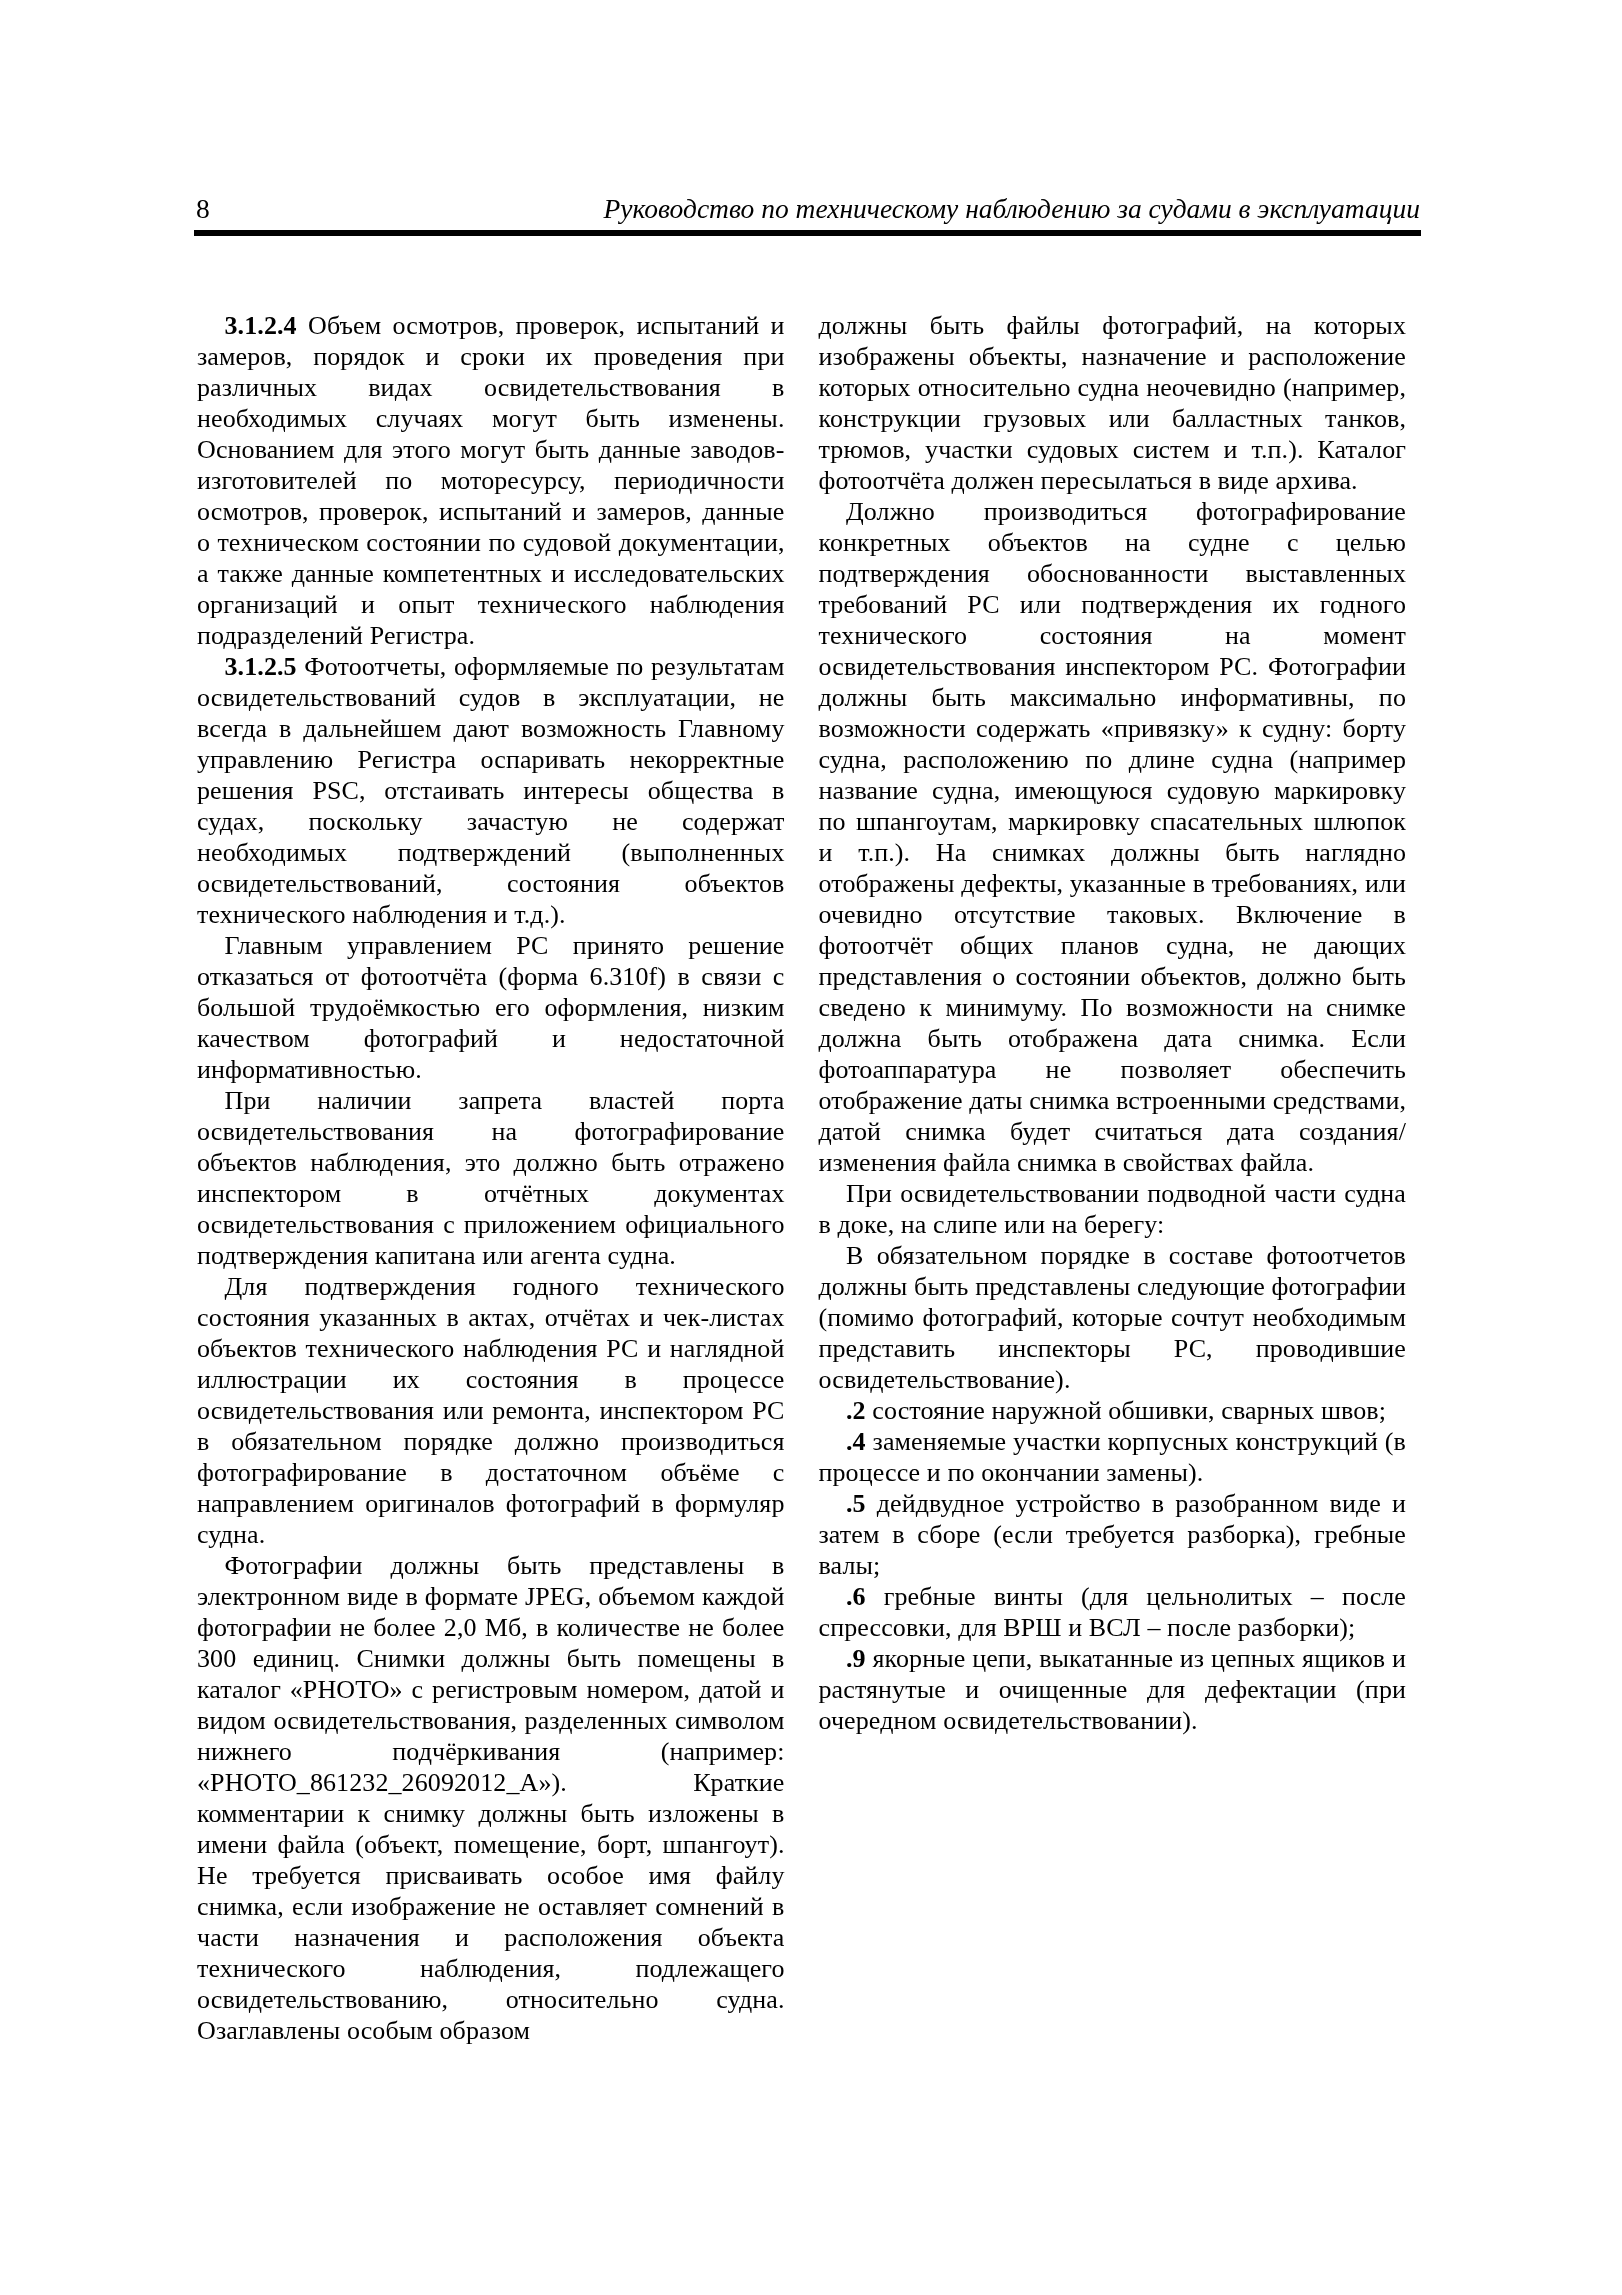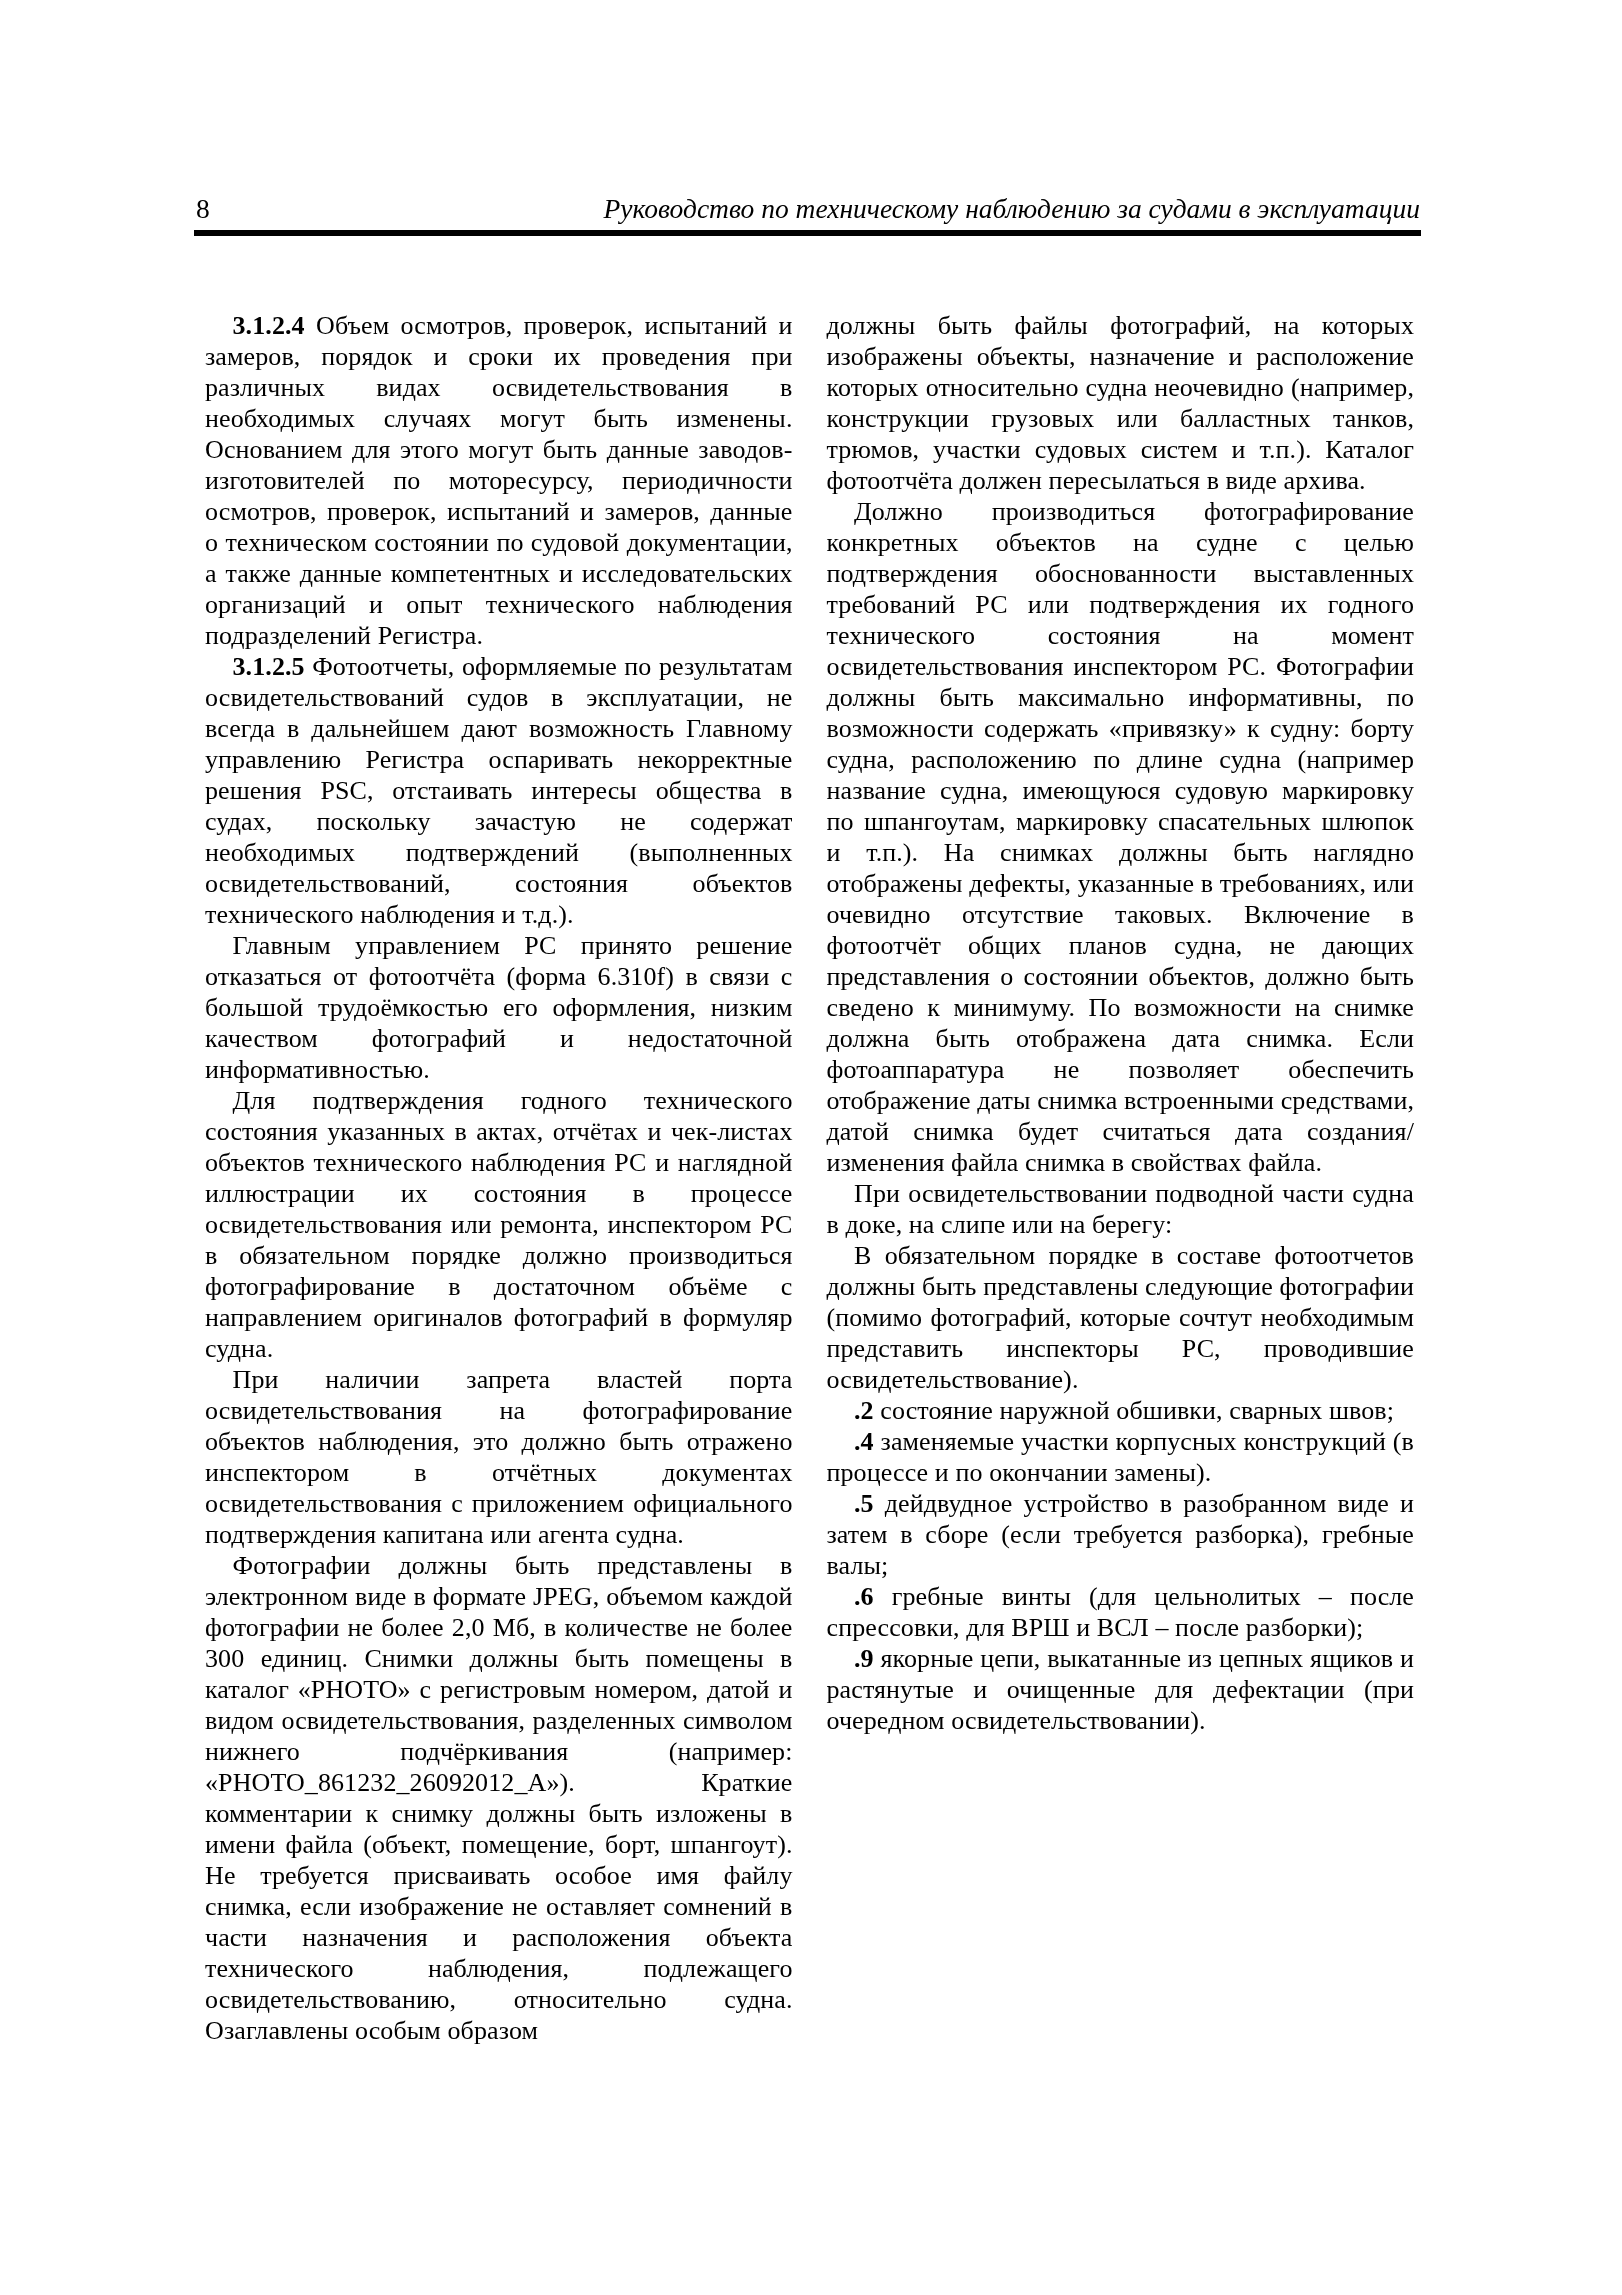--- a/index.html
+++ b/index.html
@@ -39,21 +39,21 @@
   .header-rule {
     position: absolute;
     left: 194px;
     right: 202px;
     top: 230px;
     height: 5.9px;
     background: #000000;
   }
   .columns {
     position: absolute;
-    left: 205px;
+    left: 197px;
     top: 310px;
     width: 1209px;
     display: flex;
     gap: 34px;
   }
   .col {
     width: 594px;
     font-size: 26px;
     line-height: 31px;
     text-align: justify;
@@ -81,22 +81,22 @@
     <span class="header-title">Руководство по техническому наблюдению за судами в эксплуатации</span>
   </div>
   <div class="header-rule"></div>
 
   <div class="columns">
 
     <div class="col">
       <p><span class="pnum">3.1.2.4 </span><span>Объем осмотров, проверок, испытаний и замеров, порядок и сроки их проведения при различных видах освидетельствования в необходимых случаях могут быть изменены. Основанием для этого могут быть данные заводов-изготовителей по моторесурсу, периодичности осмотров, проверок, испытаний и замеров, данные о техническом состоянии по судовой документации, а также данные компетентных и исследовательских организаций и опыт технического наблюдения подразделений Регистра.</span></p>
       <p><span class="pnum">3.1.2.5 </span><span>Фотоотчеты, оформляемые по результатам освидетельствований судов в эксплуатации, не всегда в дальнейшем дают возможность Главному управлению Регистра оспаривать некорректные решения PSC, отстаивать интересы общества в судах, поскольку зачастую не содержат необходимых подтверждений (выполненных освидетельствований, состояния объектов технического наблюдения и т.д.).</span></p>
       <p><span>Главным управлением РС принято решение отказаться от фотоотчёта (форма 6.310f) в связи с большой трудоёмкостью его оформления, низким качеством фотографий и недостаточной информативностью.</span></p>
+      <p><span>При наличии запрета властей порта освидетельствования на фотографирование объектов наблюдения, это должно быть отражено инспектором в отчётных документах освидетельствования с приложением официального подтверждения капитана или агента судна.</span></p>
       <p><span>Для подтверждения годного технического состояния указанных в актах, отчётах и чек-листах объектов технического наблюдения РС и наглядной иллюстрации их состояния в процессе освидетельствования или ремонта, инспектором РС в обязательном порядке должно производиться фотографирование в достаточном объёме с направлением оригиналов фотографий в формуляр судна.</span></p>
-      <p><span>При наличии запрета властей порта освидетельствования на фотографирование объектов наблюдения, это должно быть отражено инспектором в отчётных документах освидетельствования с приложением официального подтверждения капитана или агента судна.</span></p>
       <p><span>Фотографии должны быть представлены в электронном виде в формате JPEG, объемом каждой фотографии не более 2,0 Мб, в количестве не более 300 единиц. Снимки должны быть помещены в каталог «PHOTO» с регистровым номером, датой и видом освидетельствования, разделенных символом нижнего подчёркивания (например: «PHOTO_861232_26092012_А»). Краткие комментарии к снимку должны быть изложены в имени файла (объект, помещение, борт, шпангоут). Не требуется присваивать особое имя файлу снимка, если изображение не оставляет сомнений в части назначения и расположения объекта технического наблюдения, подлежащего освидетельствованию, относительно судна. Озаглавлены особым образом</span></p>
     </div>
 
     <div class="col">
       <p class="cont"><span>должны быть файлы фотографий, на которых изображены объекты, назначение и расположение которых относительно судна неочевидно (например, конструкции грузовых или балластных танков, трюмов, участки судовых систем и т.п.). Каталог фотоотчёта должен пересылаться в виде архива.</span></p>
       <p><span>Должно производиться фотографирование конкретных объектов на судне с целью подтверждения обоснованности выставленных требований РС или подтверждения их годного технического состояния на момент освидетельствования инспектором РС. Фотографии должны быть максимально информативны, по возможности содержать «привязку» к судну: борту судна, расположению по длине судна (например название судна, имеющуюся судовую маркировку по шпангоутам, маркировку спасательных шлюпок и т.п.). На снимках должны быть наглядно отображены дефекты, указанные в требованиях, или очевидно отсутствие таковых. Включение в фотоотчёт общих планов судна, не дающих представления о состоянии объектов, должно быть сведено к минимуму. По возможности на снимке должна быть отображена дата снимка. Если фотоаппаратура не позволяет обеспечить отображение даты снимка встроенными средствами, датой снимка будет считаться дата создания/изменения файла снимка в свойствах файла.</span></p>
       <p><span>При освидетельствовании подводной части судна в доке, на слипе или на берегу:</span></p>
       <p><span>В обязательном порядке в составе фотоотчетов должны быть представлены следующие фотографии (помимо фотографий, которые сочтут необходимым представить инспекторы РС, проводившие освидетельствование).</span></p>
       <p><span class="pnum">.2 </span><span>состояние наружной обшивки, сварных швов;</span></p>
       <p><span class="pnum">.4 </span><span>заменяемые участки корпусных конструкций (в процессе и по окончании замены).</span></p>

